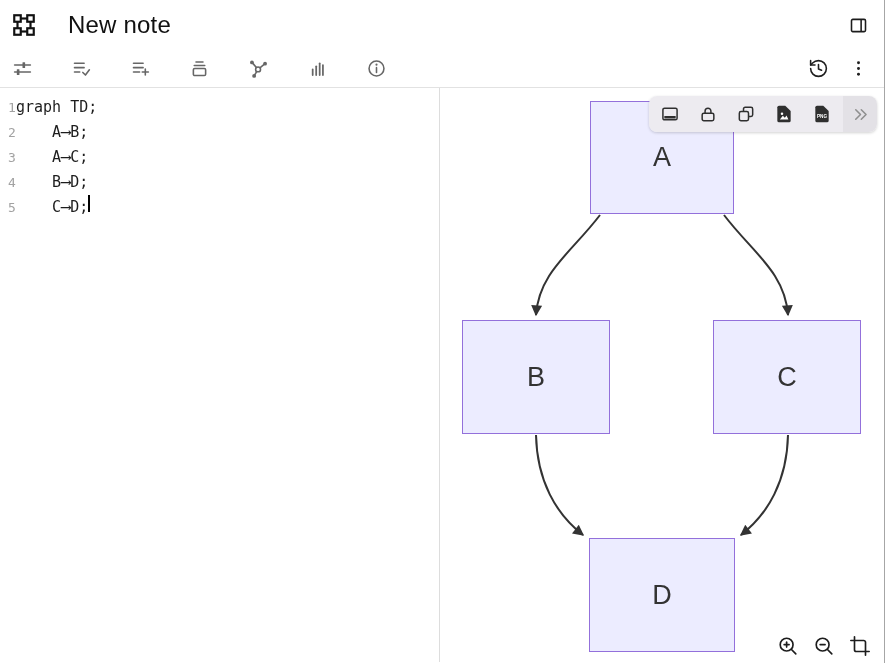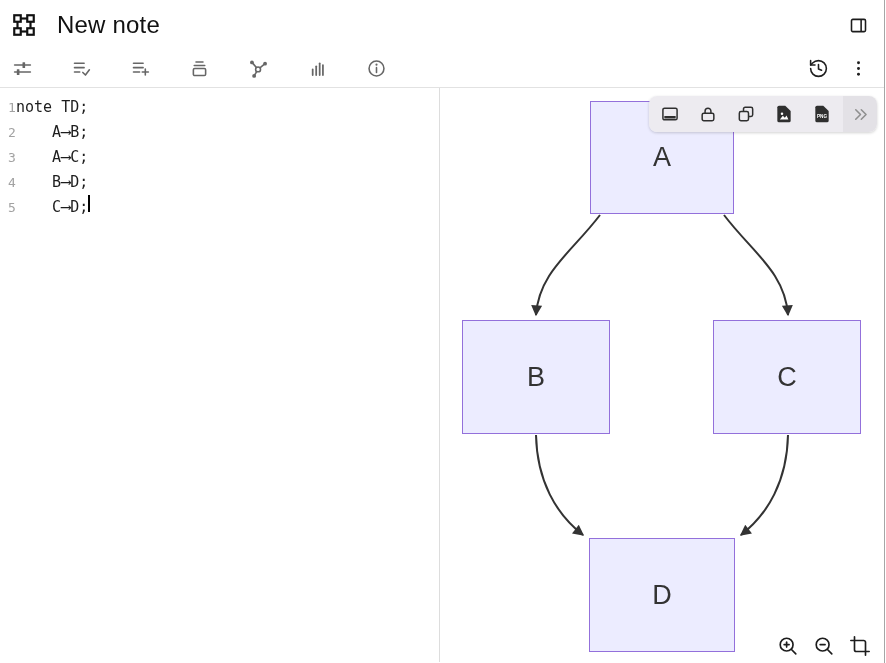--- a/index.html
+++ b/index.html
@@ -14,21 +14,21 @@
   }
   
   .header {
     height: 50px;
     display: flex; align-items: center;
     padding: 0 8px 0 10px;
   }
   .logo { width: 28px; height: 28px; display: flex; align-items: center; justify-content: center; color:#111; }
   .title {
     font-size: 24px; font-weight: 400; color: #111;
-    margin-left: 19px; letter-spacing: .2px;
+    margin-left: 30px; letter-spacing: .2px;
   }
   .icon-btn {
     background: none; border: none; cursor: pointer;
     display: flex; align-items: center; justify-content: center;
     color: #636363; padding: 0;
   }
   .panel-toggle { margin-left: auto; width: 36px; height: 36px; color: #1c1c1c; }
   
   .toolbar {
     height: 38px;
@@ -198,21 +198,21 @@
         </svg>
       </button>
     </div>
   </div>
 
   <div class="main">
 
     <div class="editor">
       <div class="line">
         <span class="ln">1</span>
-        <span class="code">note TD;</span>
+        <span class="code">graph TD;</span>
       </div>
       <div class="line">
         <span class="ln">2</span>
         <span class="code">    A⟶B;</span>
       </div>
       <div class="line">
         <span class="ln">3</span>
         <span class="code">    A⟶C;</span>
       </div>
       <div class="line">

